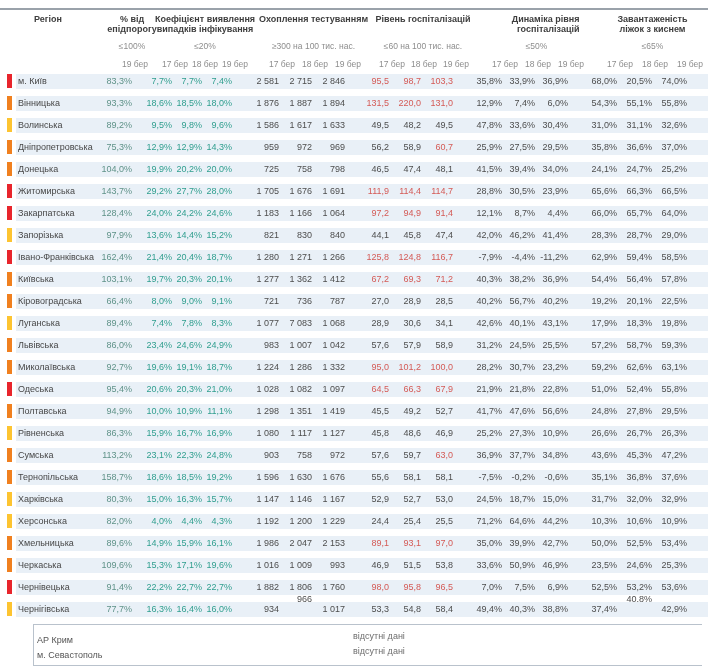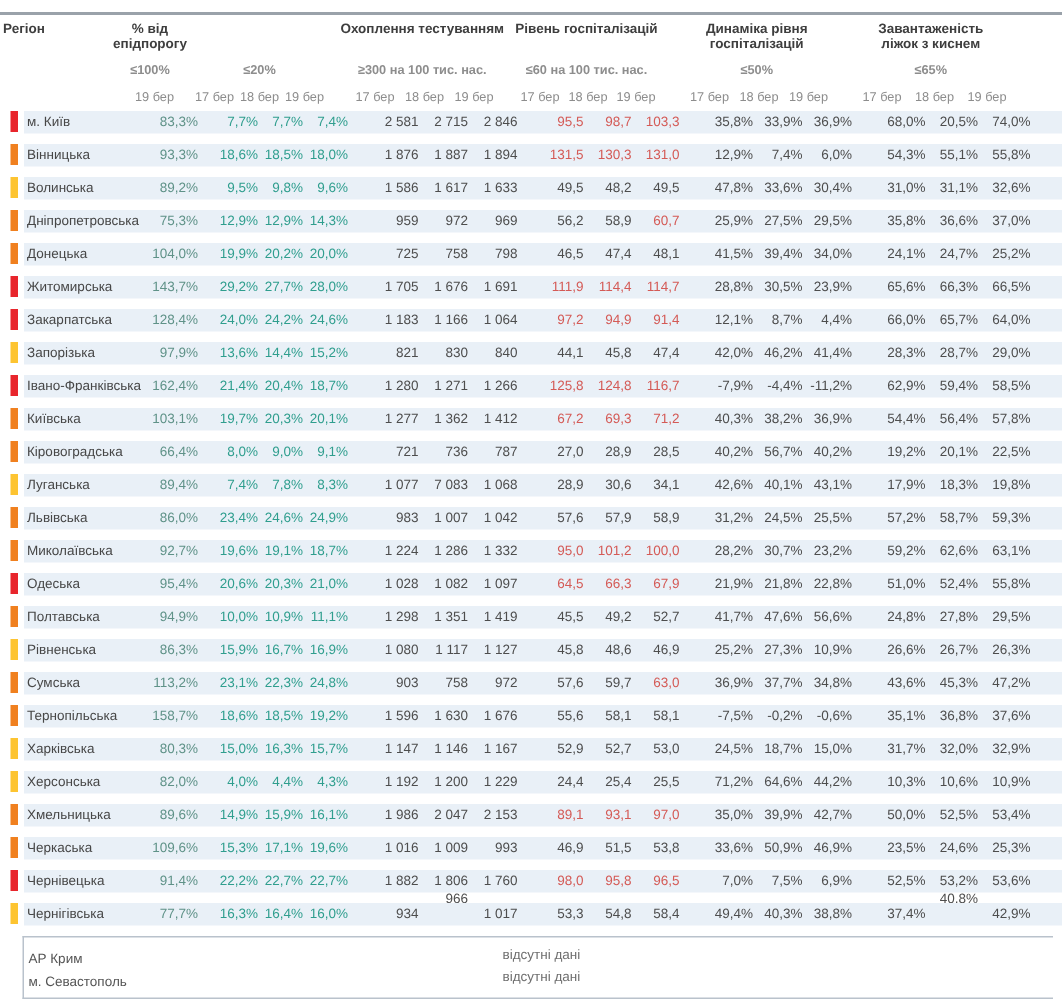--- a/index.html
+++ b/index.html
@@ -8,32 +8,32 @@
     font-family:"Liberation Sans", sans-serif;
     -webkit-font-smoothing:antialiased;
   }
   .table-wrap{padding-top:8px;}
   .grid{
     display:grid;
     grid-template-columns:82px 36px 10px 30px 30px 30px 14px 33px 33px 33px 12px 32px 32px 32px 16px 33px 33px 33px 14px 35px 35px 35px 13px;
   }
   
   .header-wrap{border-top:2px solid #9aa2aa;padding-top:4px;}
-  .header-grid{margin-left:0;grid-template-rows:27px 13px 18px;}
+  .header-grid{margin-left:32px;grid-template-rows:27px 13px 18px;}
   .hcell{font-size:9px;color:#3e3e3e;font-weight:bold;line-height:10px;
          justify-self:center;text-align:center;align-self:start;grid-row:1;}
   .region-h{grid-column:1;justify-self:start;text-align:left;padding-left:2px;}
   .g-epid{grid-column:2;max-width:54px;width:max-content;}
   .g-coef{grid-column:4/7;max-width:118px;width:max-content;}
   .g-test{grid-column:8/11;max-width:132px;width:max-content;white-space:nowrap;}
   .g-hosp{grid-column:12/15;max-width:112px;width:max-content;white-space:nowrap;}
-  .g-dyn{grid-column:16/19;max-width:86px;width:max-content;}
+  .g-dyn{grid-column:16/19;max-width:86px;width:max-content;text-align:right;}
   .g-bed{grid-column:20/23;max-width:86px;width:max-content;}
   .thr{grid-row:2;font-size:8.5px;color:#8d8d8d;justify-self:center;white-space:nowrap;
-       align-self:start;width:max-content;font-weight:bold;}
+       align-self:start;width:max-content;}
   .th-epid{grid-column:2}.th-coef{grid-column:4/7}.th-test{grid-column:8/11}
   .th-hosp{grid-column:12/15}.th-dyn{grid-column:16/19}.th-bed{grid-column:20/23}
   .date{grid-row:3;font-size:8.5px;color:#8d8d8d;text-align:right;padding-right:2px;
         align-self:end;padding-bottom:3px;white-space:nowrap;}
   
   .rows{margin-top:2px;}
   .row{
     position:relative;height:15px;margin:0 0 7px 16px;background:var(--row-bg,#e9f0f7);
     align-items:center;
   }
@@ -49,38 +49,39 @@
   .c-c0,.c-c1,.c-c2{color:var(--coef-green,#2f9e8e);}
   .c-t0{grid-column:8}.c-t1{grid-column:9}.c-t2{grid-column:10}
   .c-h0{grid-column:12}.c-h1{grid-column:13}.c-h2{grid-column:14}
   .c-d0{grid-column:16}.c-d1{grid-column:17}.c-d2{grid-column:18}
   .c-b0{grid-column:20}.c-b1{grid-column:21}.c-b2{grid-column:22}
   .alert{color:var(--red-text,#d45a56);}
   .extra{position:absolute;right:2px;top:15px;color:var(--value-dark,#4d4d4d);
          font-size:9px;line-height:8px;}
   
   .bottom{
-    position:relative;margin:7px 6px 0 15px;height:36px;
+    position:relative;margin:7px 6px 0 33px;height:36px;
     border-top:1px solid #b9c2cc;border-left:1px solid #b9c2cc;border-bottom:1px solid #b9c2cc;
     padding-top:4px;
   }
   .nd-row{position:relative;height:15px;}
   .nd-region{font-size:9px;color:#555;padding-left:3px;line-height:15px;}
   .nd-note{position:absolute;left:319px;top:0;font-size:9px;color:#6e6e6e;line-height:15px;}
 </style>
 </head>
 <body>
 
 <div class="table-wrap">
 
   <div class="header-wrap">
     <div class="grid header-grid">
       <div class="hcell region-h">Регіон</div>
 
       <div class="hcell g-epid">% від епідпорогу</div>
+      <div class="hcell g-coef">Коефіцієнт виявлення випадків інфікування</div>
       <div class="hcell g-test">Охоплення тестуванням</div>
       <div class="hcell g-hosp">Рівень госпіталізацій</div>
       <div class="hcell g-dyn">Динаміка рівня госпіталізацій</div>
       <div class="hcell g-bed">Завантаженість ліжок з киснем</div>
 
       <div class="thr th-epid">≤100%</div>
       <div class="thr th-coef">≤20%</div>
       <div class="thr th-test">≥300 на 100 тис. нас.</div>
       <div class="thr th-hosp">≤60 на 100 тис. нас.</div>
       <div class="thr th-dyn">≤50%</div>
@@ -130,21 +131,21 @@
       <span class="marker m-orange"></span>
       <div class="cell c-region">Вінницька</div>
       <div class="cell c-epid">93,3%</div>
       <div class="cell c-c0">18,6%</div>
       <div class="cell c-c1">18,5%</div>
       <div class="cell c-c2">18,0%</div>
       <div class="cell c-t0">1 876</div>
       <div class="cell c-t1">1 887</div>
       <div class="cell c-t2">1 894</div>
       <div class="cell c-h0 alert">131,5</div>
-      <div class="cell c-h1 alert">130,3</div>
+      <div class="cell c-h1 alert">220,0</div>
       <div class="cell c-h2 alert">131,0</div>
       <div class="cell c-d0">12,9%</div>
       <div class="cell c-d1">7,4%</div>
       <div class="cell c-d2">6,0%</div>
       <div class="cell c-b0">54,3%</div>
       <div class="cell c-b1">55,1%</div>
       <div class="cell c-b2">55,8%</div>
     </div>
       <div class="grid row">
       <span class="marker m-yellow"></span>

